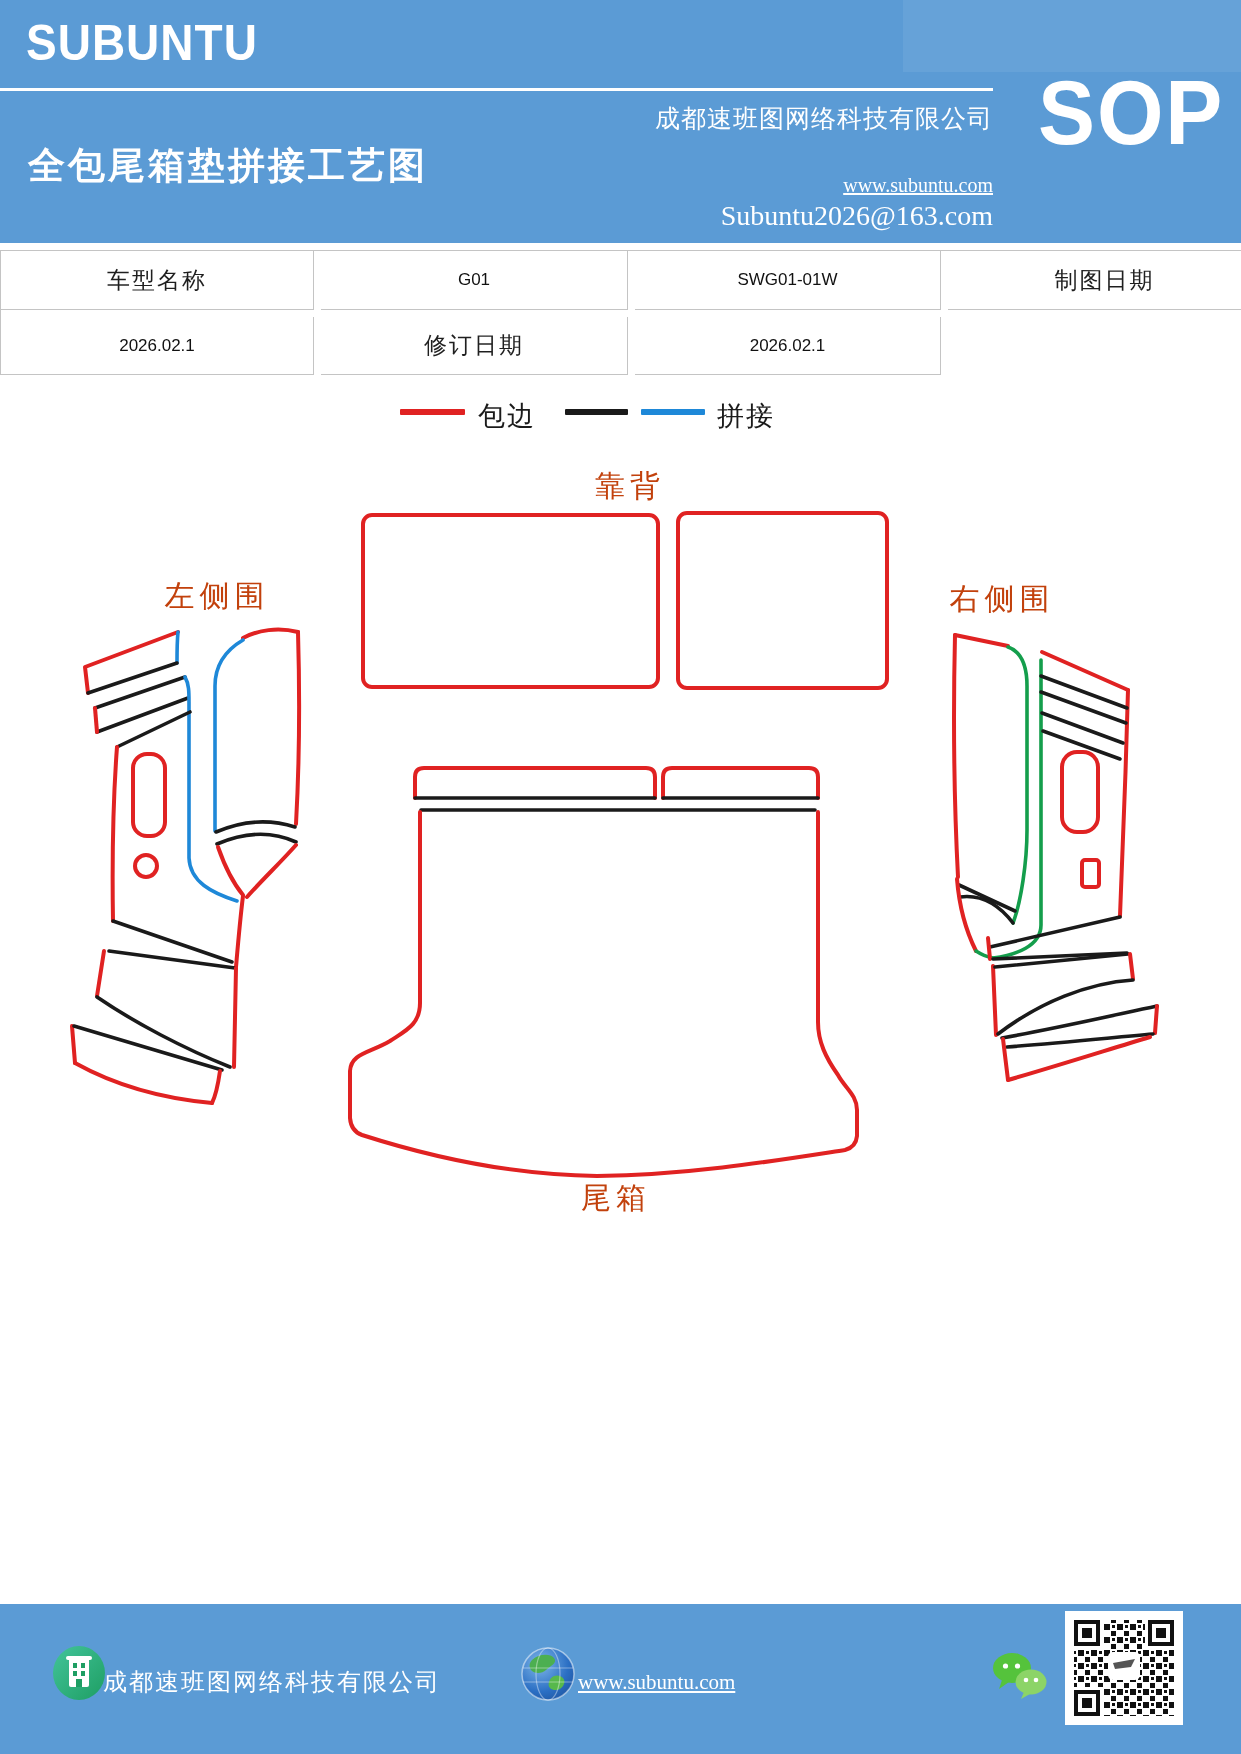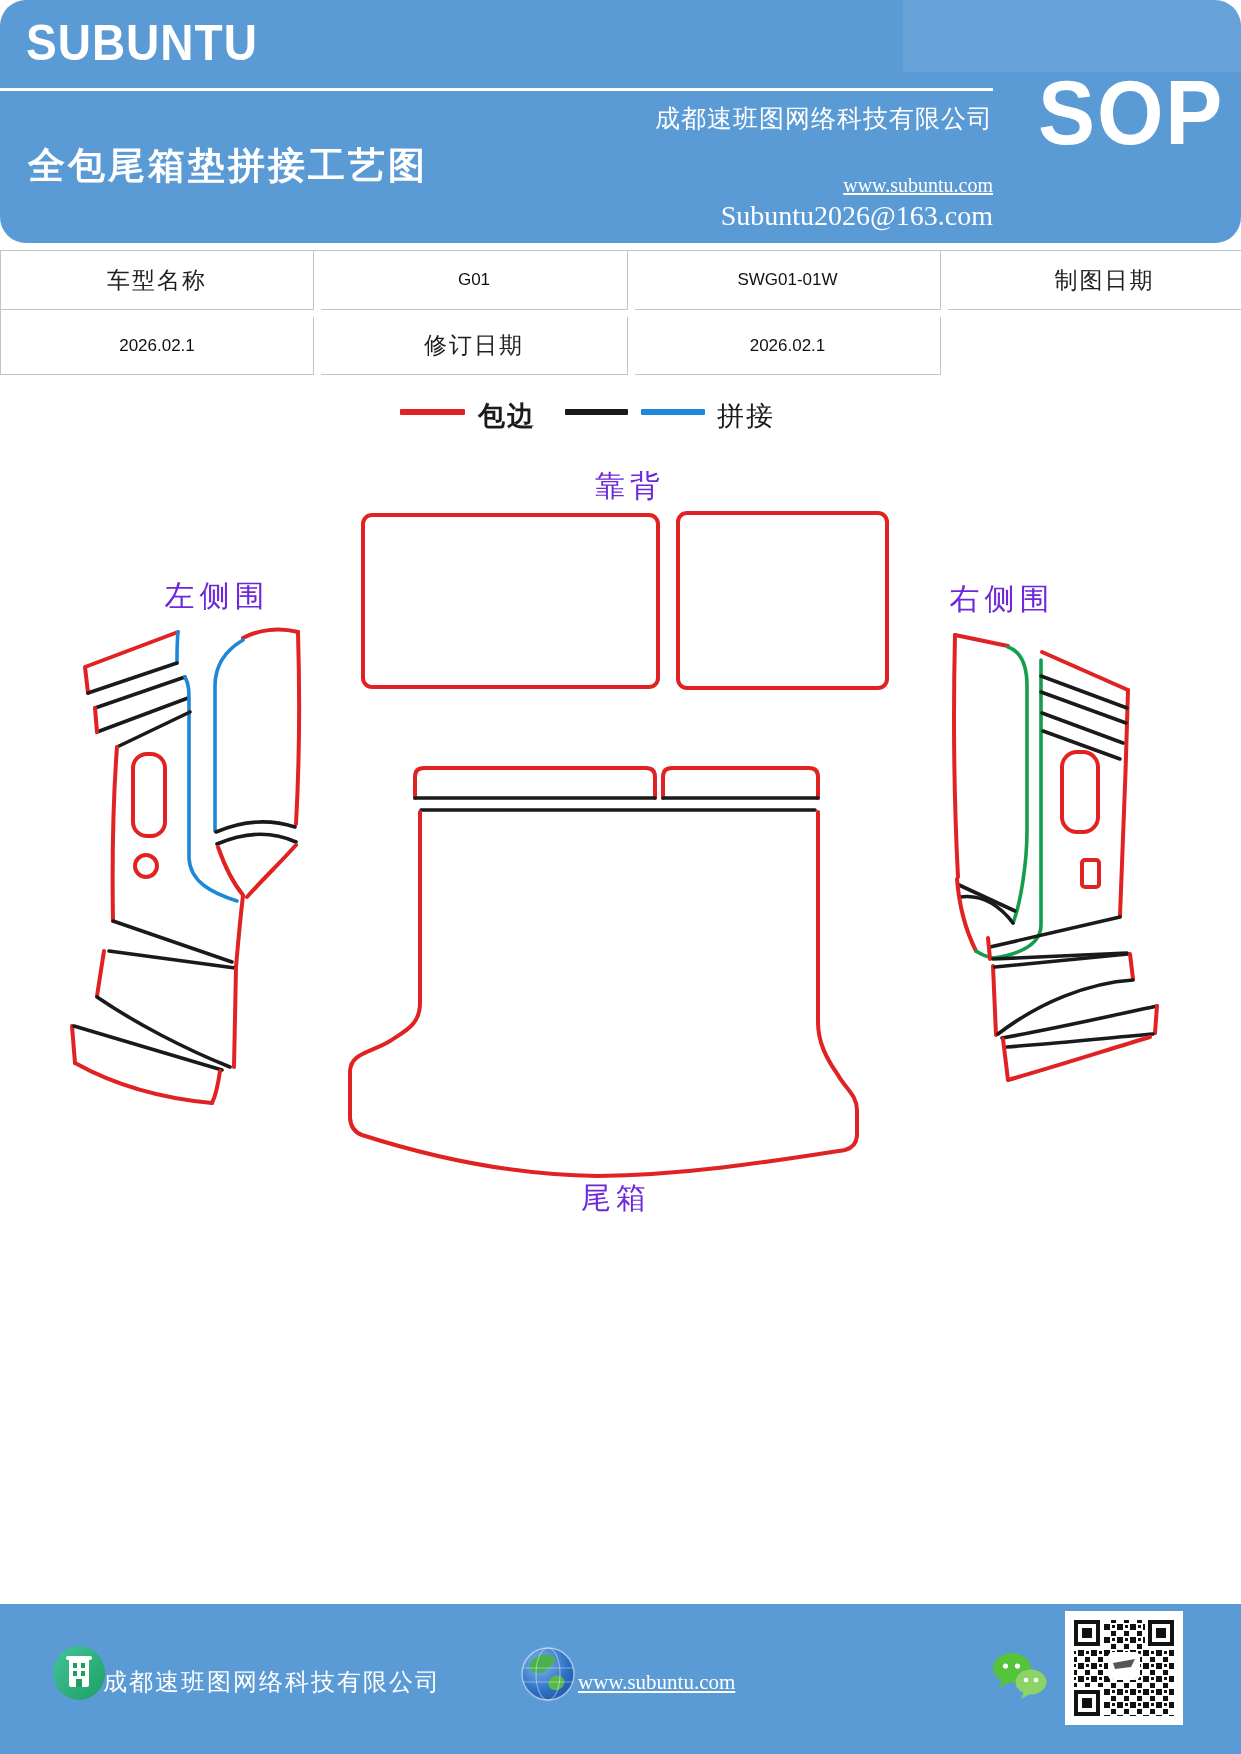--- a/index.html
+++ b/index.html
@@ -1,19 +1,19 @@
 <!DOCTYPE html>
 <html style="--header-blue: #5B9BD5; --edge-red: #E02222; --splice-black: #1A1A1A; --splice-blue: #1E88D8; --splice-green: #149E4C;"><head>
 <meta charset="utf-8">
 <style>
   html,body{margin:0;padding:0;background:#e8e8e8;}
   .page{position:relative;width:1241px;height:1754px;background:#ffffff;overflow:hidden;
         font-family:"Liberation Sans", sans-serif;margin:0 auto;}
   
-  .header{position:absolute;left:0;top:0;width:1241px;height:243px;background:var(--header-blue);border-radius:26px;}
+  .header{position:absolute;left:0;top:0;width:1241px;height:243px;background:var(--header-blue);}
   .corner-tint{position:absolute;left:903px;top:0;width:338px;height:72px;background:rgba(255,255,255,.07);}
   .brand{position:absolute;left:26px;top:14px;color:#fff;font-size:46px;font-weight:bold;
          letter-spacing:1px;transform:scaleY(1.08);transform-origin:top left;}
   .hdivider{position:absolute;left:0;top:88px;width:993px;height:3px;background:#fff;}
   .company{position:absolute;left:593px;top:102px;width:400px;text-align:right;color:#fff;
            font-size:25px;font-family:"Liberation Serif", serif;letter-spacing:1px;}
   .title{position:absolute;left:28px;top:141px;color:#fff;font-size:37px;font-weight:bold;letter-spacing:3px;}
   .site{position:absolute;left:793px;top:174px;width:200px;text-align:right;color:#fff;font-size:20px;
         font-family:"Liberation Serif", serif;text-decoration:underline;cursor:pointer;}
   .email{position:absolute;left:713px;top:200px;width:280px;text-align:right;color:#fff;font-size:28px;
@@ -28,30 +28,30 @@
         align-items:center;justify-content:center;background:#fff;}
   .t-label{font-size:23px;color:#1f1f1f;font-family:"Liberation Serif", serif;letter-spacing:2px;}
   .t-value{font-size:17px;color:#111;}
   
   .legend{position:absolute;left:0;top:398px;width:1241px;height:34px;}
   .sw{position:absolute;top:11px;height:6px;border-radius:1px;}
   .sw-red{left:400px;width:65px;background:var(--edge-red);}
   .sw-black{left:565px;width:63px;background:var(--splice-black);}
   .sw-blue{left:641px;width:64px;background:var(--splice-blue);}
   .leg-label{position:absolute;top:0px;font-size:27px;color:#1b1b1b;letter-spacing:2px;}
-  .leg-edge{left:478px;font-weight:bold;}
+  .leg-edge{left:478px;}
   .leg-splice{left:717px;}
   
   .diagram{position:absolute;left:0;top:0;width:1241px;height:1754px;pointer-events:none;}
   .diagram path,.diagram rect,.diagram circle{fill:none;stroke-linecap:round;stroke-linejoin:round;}
   .ln-red{stroke:var(--edge-red);stroke-width:4;}
   .ln-black{stroke:var(--splice-black);stroke-width:3.6;}
   .ln-blue{stroke:var(--splice-blue);stroke-width:3.6;}
   .ln-green{stroke:var(--splice-green);stroke-width:3.6;}
-  .dlabel{position:absolute;transform:translateX(-50%);font-size:30px;color:#6d28d9;letter-spacing:5px;white-space:nowrap;}
+  .dlabel{position:absolute;transform:translateX(-50%);font-size:30px;color:#c2410c;letter-spacing:5px;white-space:nowrap;}
   
   .footer{position:absolute;left:0;top:1604px;width:1241px;height:150px;background:var(--header-blue);}
   .f-company{position:absolute;left:103px;top:62px;color:#fff;font-size:24px;
              font-family:"Liberation Serif", serif;letter-spacing:2px;}
   .f-site{position:absolute;left:578px;top:66px;color:#fff;font-size:21px;
           font-family:"Liberation Serif", serif;text-decoration:underline;cursor:pointer;}
   .icon{position:absolute;}
 </style>
 </head>
 <body>

